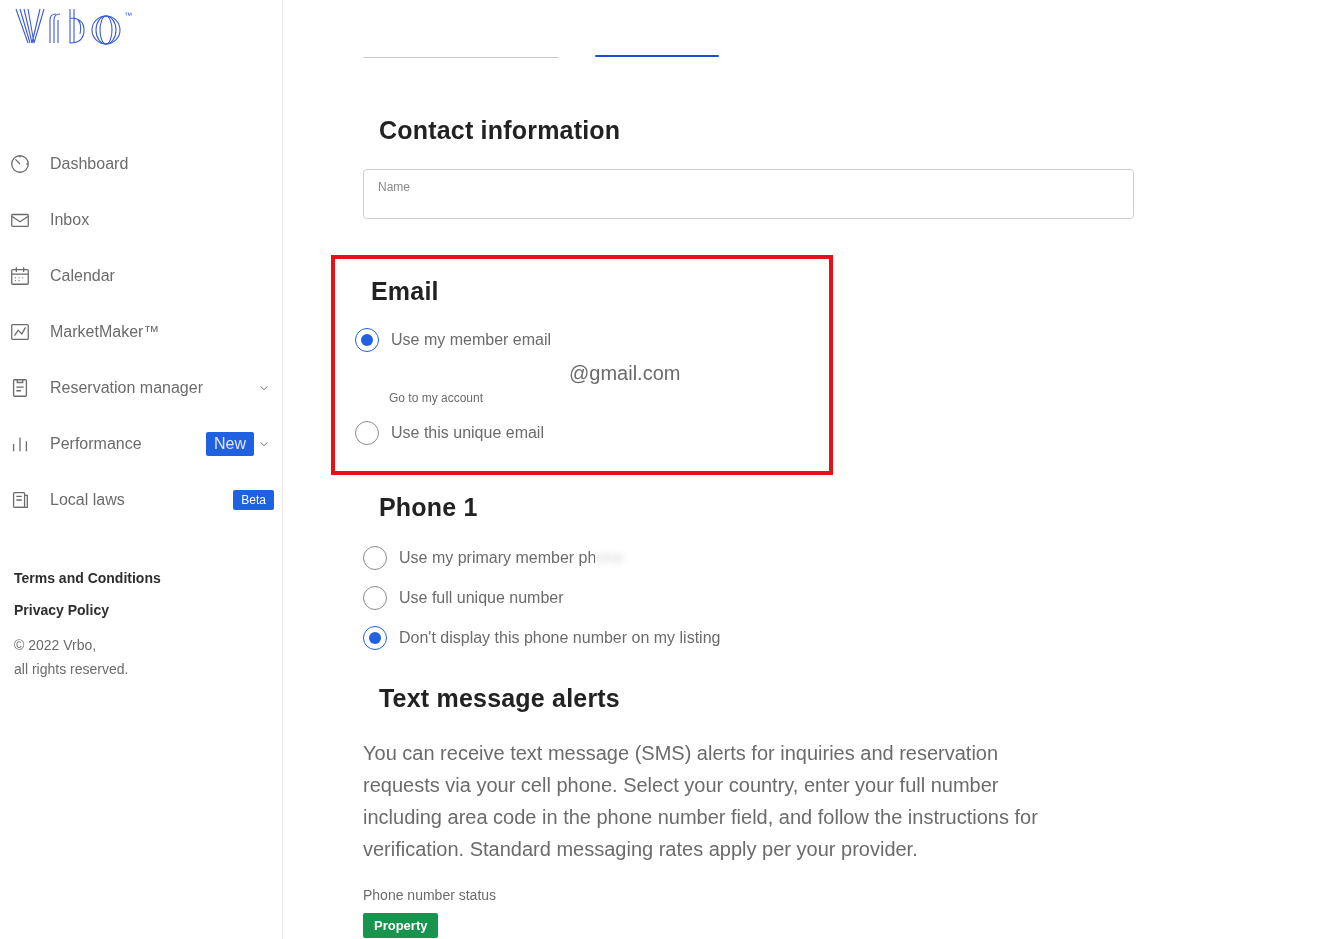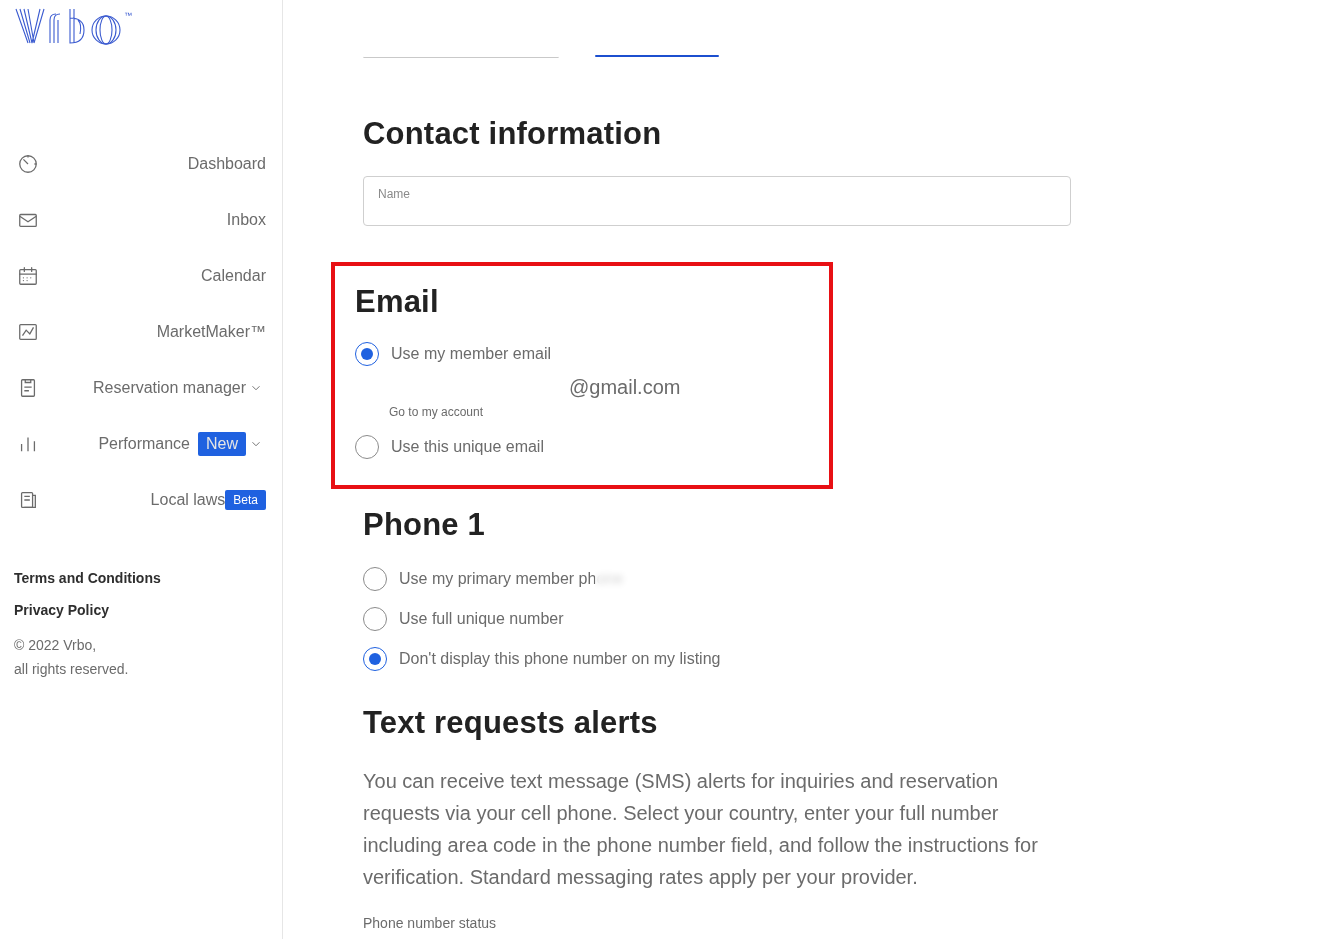--- a/index.html
+++ b/index.html
@@ -12,43 +12,43 @@
     --badge-green:#17944d;
     --new-blue:#1f61e0;
   }
   html,body{margin:0;padding:0;font-family:"Segoe UI",Arial,sans-serif;background:#fff;width:1323px;}
   body{display:flex;min-height:939px;}
   
   .sidebar{width:283px;border-right:1px solid #e6e6e6;box-sizing:border-box;padding:0;position:relative;}
   .logo{padding:6px 14px 20px 14px;}
   .logo svg{display:block;}
   .nav{margin-top:70px;}
-  .nav-item{display:flex;align-items:center;height:56px;padding:0 16px;color:var(--text-grey);font-size:16px;cursor:pointer;position:relative;text-align:right;}
+  .nav-item{display:flex;align-items:center;height:56px;padding:0 8px;color:var(--text-grey);font-size:16px;cursor:pointer;position:relative;}
   .nav-item.active{}
   .nav-item.active::before{content:"";position:absolute;left:0;top:4px;bottom:4px;width:4px;background:var(--blue);}
   .nav-item.active .nav-icon svg{stroke:var(--blue);}
   .nav-item.active .nav-label{color:var(--blue);}
   .nav-icon{width:24px;height:24px;display:flex;align-items:center;justify-content:center;margin-right:18px;}
   .nav-icon svg{stroke:var(--text-grey);fill:none;stroke-width:1.4;}
   .nav-label{flex:1;}
   .nav-chevron{width:20px;display:flex;align-items:center;justify-content:center;}
   .nav-chevron svg{stroke:var(--text-grey);fill:none;stroke-width:1.6;}
   .badge-new{background:var(--new-blue);color:#e5e5e5;font-size:16px;padding:3px 8px;border-radius:2px;margin-left:8px;}
   .badge-beta{background:var(--new-blue);color:#fff;font-size:12px;padding:3px 8px;border-radius:2px;margin-left:auto;}
   .sidebar-bottom{padding:0 14px;margin-top:42px;}
   .sidebar-bottom .bold-link{font-weight:600;color:var(--text-dark);font-size:14px;margin-bottom:16px;cursor:pointer;}
   .sidebar-bottom .copy{color:var(--text-grey);font-size:14px;margin-top:14px;line-height:1.7;}
   
   .main{flex:1;padding:0 0 40px 80px;box-sizing:border-box;}
   .top-spacer{height:55px;}
   .btn-row{display:flex;gap:36px;margin-bottom:58px;}
   .btn-ghost{width:196px;height:2px;border-bottom:1px solid #c9c9c9;border-radius:2px;}
   .btn-fill{width:124px;height:2px;background:var(--blue);border-radius:2px;}
-  h2.section{font-size:31px;font-weight:600;color:#222;margin:0 0 24px 0;letter-spacing:0.2px;}
-  .input-wrap{width:708px;border:1px solid var(--border-grey);border-radius:4px;padding:10px 14px 24px 14px;box-sizing:border-box;margin-bottom:0;}
+  h2.section{font-size:25px;font-weight:600;color:#222;margin:0 0 24px 16px;letter-spacing:0.2px;}
+  .input-wrap{width:771px;border:1px solid var(--border-grey);border-radius:4px;padding:10px 14px 24px 14px;box-sizing:border-box;margin-bottom:0;}
   .input-wrap .floating{font-size:12px;color:var(--text-light);}
   .highlight{border:4px solid #e81014;padding:18px 4px 26px 20px;width:502px;box-sizing:border-box;margin:36px 0 0 -32px;}
   .highlight h2.section{margin-bottom:22px;}
   .radio-row{display:flex;align-items:center;margin-bottom:10px;}
   .radio{width:22px;height:22px;border:1.5px solid #8b8b8b;border-radius:50%;margin-right:12px;display:flex;align-items:center;justify-content:center;flex-shrink:0;cursor:pointer;}
   .radio.selected{border-color:var(--blue-selected);}
   .radio.selected::after{content:"";width:12px;height:12px;background:var(--blue-selected);border-radius:50%;}
   .radio-label{color:var(--text-grey);font-size:16px;}
   .sub-line{margin-left:34px;color:var(--text-grey);font-size:20px;margin-bottom:6px;}
   .sub-link{margin-left:34px;color:var(--text-grey);font-size:12px;margin-bottom:16px;cursor:pointer;}
@@ -210,21 +210,21 @@
       <span class="radio-label">Use full unique number</span>
     </div>
     <div class="radio-row">
       <span class="radio selected"></span>
       <span class="radio-label">Don't display this phone number on my listing</span>
     </div>
     <div class="redact-blur" style="left:232px;top:-10px;"></div>
   </div>
 
   
-  <h2 class="section" style="margin-top:34px;">Text requests alerts</h2>
+  <h2 class="section" style="margin-top:34px;">Text message alerts</h2>
   <div class="sms-desc">You can receive text message (SMS) alerts for inquiries and reservation requests via your cell phone. Select your country, enter your full number including area code in the phone number field, and follow the instructions for verification. Standard messaging rates apply per your provider.</div>
   <div class="status-label">Phone number status</div>
   <div class="verified">Property</div>
 
   <div class="phone-inputs">
     <div class="cc-select">
       
       
     </div>
     <div class="phone-input">

